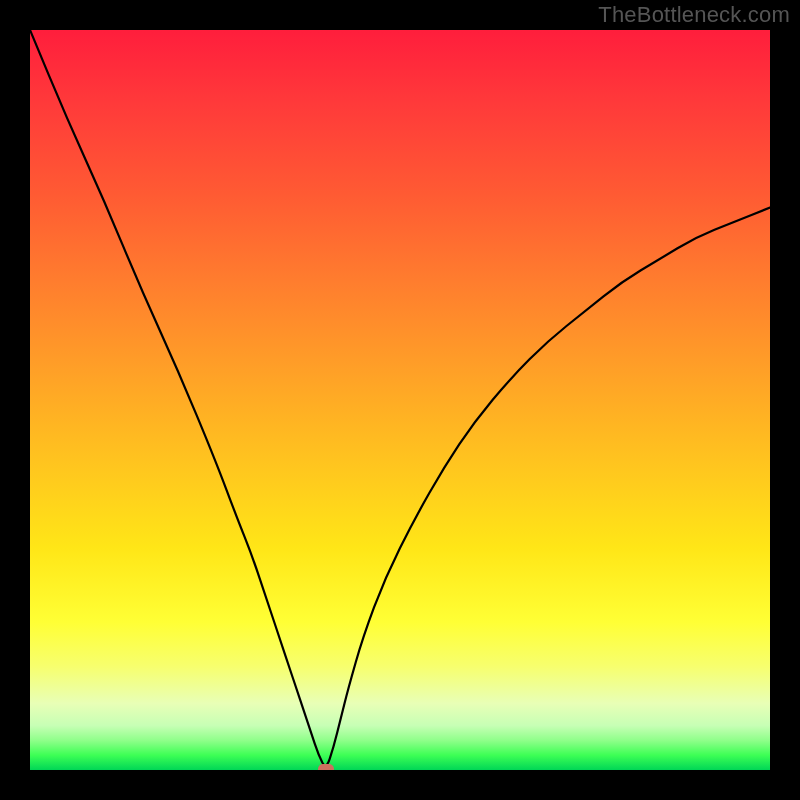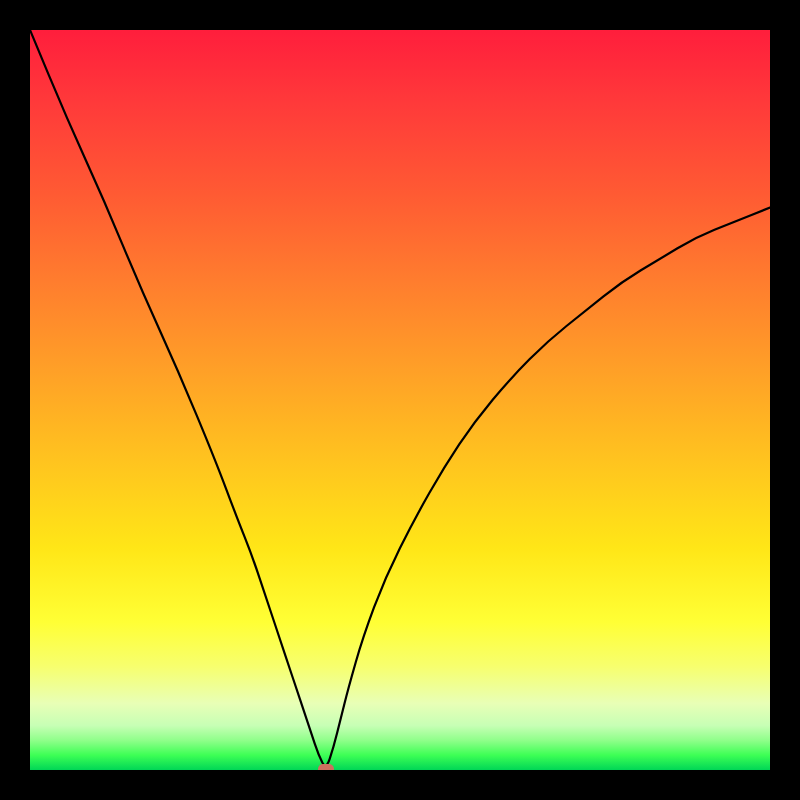--- a/index.html
+++ b/index.html
@@ -59,20 +59,21 @@
     position: absolute;
     inset: 0;
     width: 100%;
     height: 100%;
   }
 </style>
 </head>
 <body>
 
 <div class="frame">
+  <div class="watermark">TheBottleneck.com</div>
   <div class="plot">
     <div class="gradient-bg"></div>
     <svg class="curve" viewBox="0 0 740 740" preserveAspectRatio="none">
       <path id="curve-path" fill="none" stroke="#000" stroke-width="2.2" stroke-linecap="round" d="M 0 0 Q 0 0 18.5 44.39999999999998 Q 37 88.79999999999995 55.5 129.49999999999994 Q 74 170.19999999999993 92.5 214.59999999999997 Q 111 259 129.5 299.7 Q 148 340.4 166.5 384.79999999999995 Q 185 429.2 196.10000000000002 458.79999999999995 Q 207.20000000000002 488.4 214.60000000000002 506.9 Q 222 525.4 229.4 547.5999999999999 Q 236.8 569.8 244.20000000000002 592 Q 251.60000000000002 614.2 255.3 625.3 Q 259 636.4 262.7 647.5 Q 266.4 658.6 270.1 669.7 Q 273.8 680.8 277.5 691.9 Q 281.2 703 284.9 714.1 Q 288.6 725.2 292.3 732.6 Q 296 740 299.7 728.9 Q 303.4 717.8 307.1 703 Q 310.8 688.2 314.5 673.4000000000001 Q 318.2 658.6 325.6 632.7 Q 333 606.8 344.1 577.2 Q 355.2 547.6 370 518 Q 384.8 488.4 399.6 462.5 Q 414.40000000000003 436.6 429.20000000000005 414.40000000000003 Q 444 392.20000000000005 462.5 370 Q 481 347.79999999999995 499.5 329.29999999999995 Q 518 310.8 536.5 296 Q 555 281.2 573.5 266.4 Q 592 251.59999999999997 610.5 240.5 Q 629 229.40000000000003 647.5 218.30000000000004 Q 666 207.20000000000005 684.5 199.8 Q 703 192.39999999999998 721.5 185 T 740 177.60000000000002"></path>
       <rect id="marker-rect" rx="5" ry="5" fill="#cc6f5f" x="288" y="734" width="16" height="10"></rect>
     </svg>
   </div>
 </div>
 
 </body></html>

